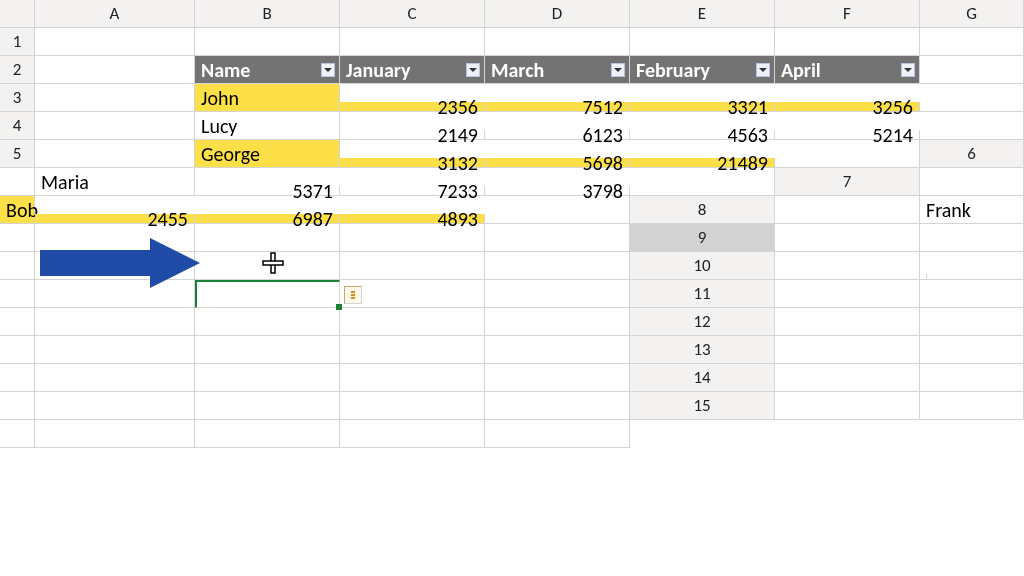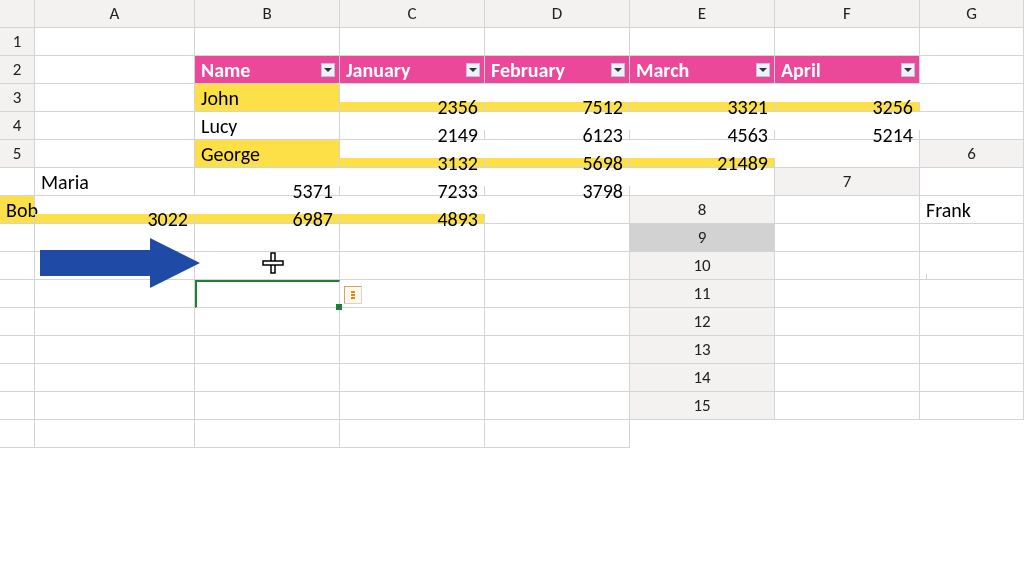--- a/index.html
+++ b/index.html
@@ -32,21 +32,21 @@
     color: #222;
     font-size: 17px;
     justify-content: center;
   }
   .rowhdr { justify-content: center; }
   .corner { background: #f3f2f1; }
   
   .rowhdr.active { background: #d2d2d2; }
   
   .thcell {
-    background: #ec4899;
+    background: #737373;
     color: #fff;
     font-weight: bold;
     position: relative;
   }
   .thcell .filter {
     position: absolute;
     right: 4px;
     top: 50%;
     transform: translateY(-50%);
     width: 14px;
@@ -144,25 +144,25 @@
   <div></div>
   <div class="thcell textcell">
       <span>Name</span>
       <span class="filter"></span>
     </div>
   <div class="thcell textcell">
       <span>January</span>
       <span class="filter"></span>
     </div>
   <div class="thcell textcell">
+      <span>March</span>
+      <span class="filter"></span>
+    </div>
+  <div class="thcell textcell">
       <span>February</span>
-      <span class="filter"></span>
-    </div>
-  <div class="thcell textcell">
-      <span>March</span>
       <span class="filter"></span>
     </div>
   <div class="thcell textcell">
       <span>April</span>
       <span class="filter"></span>
     </div>
   <div></div>
 
   <div class="hdr rowhdr">3</div>
   <div></div>
@@ -194,21 +194,21 @@
   <div></div>
   <div class="textcell">Maria</div>
   <div class="numcell">5371</div>
   <div class="numcell">7233</div>
   <div class="numcell">3798</div>
   <div></div>
 
   <div class="hdr rowhdr">7</div>
   <div></div>
   <div class="band textcell">Bob</div>
-  <div class="band numcell">3022</div>
+  <div class="band numcell">2455</div>
   <div class="band numcell">6987</div>
   <div class="band numcell">4893</div>
   <div></div>
 
   <div class="hdr rowhdr">8</div>
   <div></div>
   <div class="textcell">Frank</div>
   <div></div>
   <div></div>
   <div></div>

